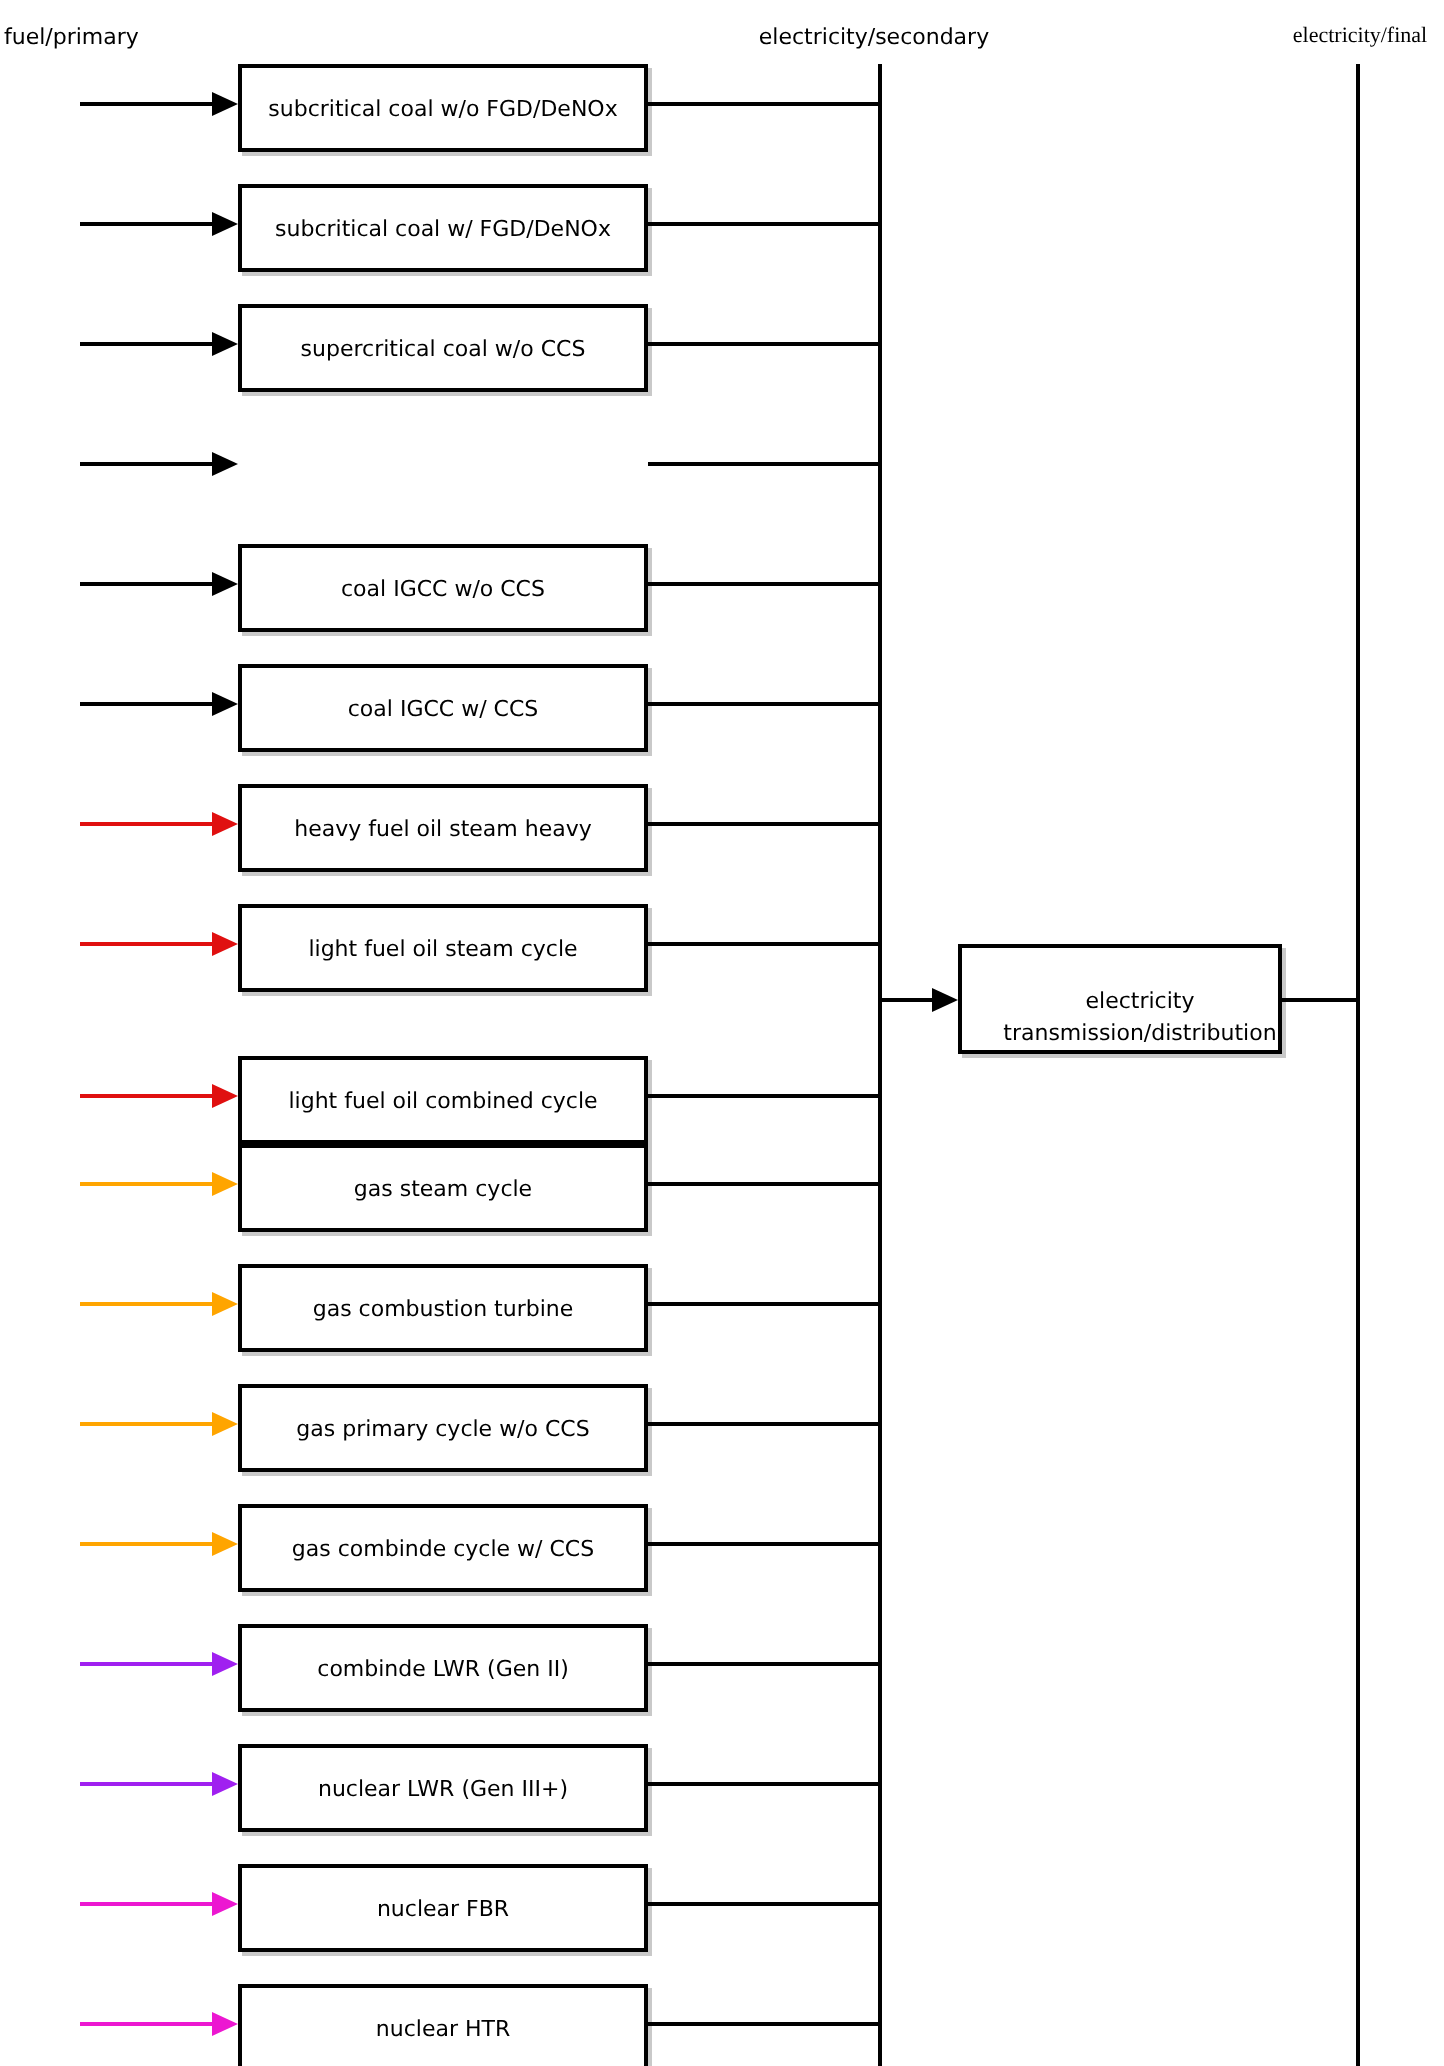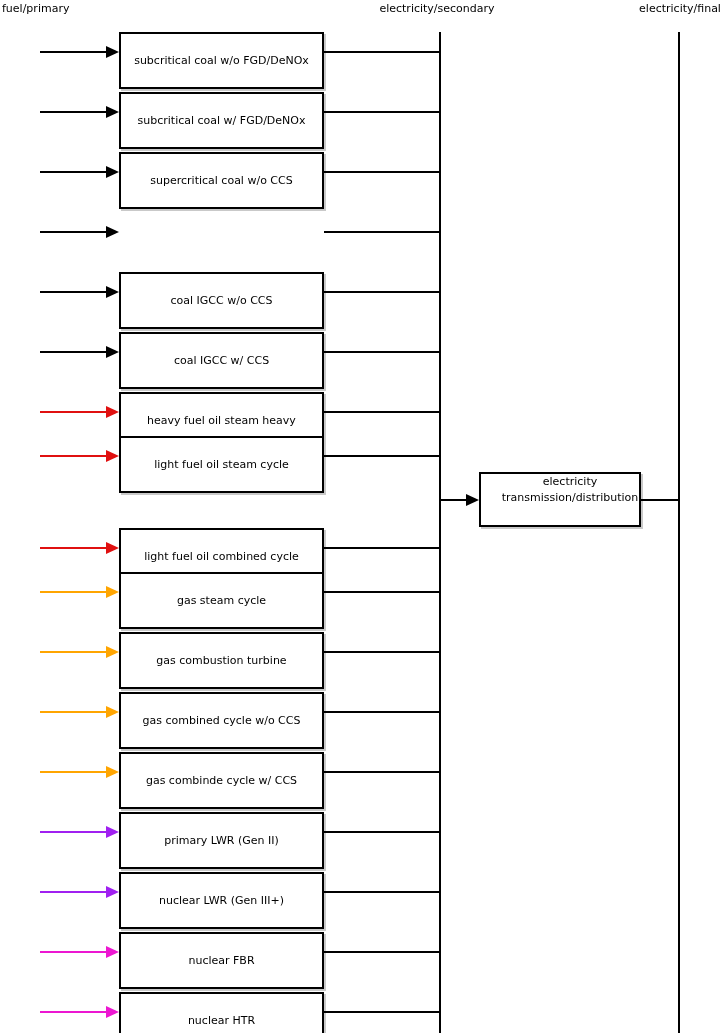--- a/index.html
+++ b/index.html
@@ -12,27 +12,27 @@
     width: 722px;
     height: 1033px;
     background: #ffffff;
     font-family: "DejaVu Sans", "Liberation Sans", sans-serif;
     font-size: 11px;
     color: #000000;
     overflow: hidden;
   }
   .col-label {
     position: absolute;
-    top: 1px;
+    top: 11px;
     white-space: nowrap;
     line-height: 15px;
   }
   #col-primary   { left: 2px; }
   #col-secondary { left: 437px; transform: translateX(-50%); }
-  #col-final     { left: 680px; transform: translateX(-50%); }
+  #col-final     { left: 680px; transform: translateX(-50%); font-family: Liberation Serif, serif; }
 
   .vline {
     position: absolute;
     width: 2px;
     top: 32px;
     height: 1001px;
     background: #000000;
   }
   #bus-secondary { left: 439px; }
   #bus-final     { left: 678px; }
@@ -59,21 +59,21 @@
     height: 0;
     border-top: 6px solid transparent;
     border-bottom: 6px solid transparent;
     border-left: 13px solid #000000;
   }
   .tech-box {
     position: absolute;
     left: 119px;
     top: 0;
     width: 205px;
-    height: 57px;
+    height: 44px;
     box-sizing: border-box;
     border: 2px solid #000000;
     background: #ffffff;
     box-shadow: 2px 2px 0 #c9c9c9;
     display: flex;
     align-items: center;
     justify-content: center;
     text-align: center;
   }
   .out-line {
@@ -107,21 +107,21 @@
     position: absolute;
     left: 479px;
     top: 472px;
     width: 162px;
     height: 55px;
     box-sizing: border-box;
     border: 2px solid #000000;
     background: #ffffff;
     box-shadow: 2px 2px 0 #c9c9c9;
     display: flex;
-    align-items: flex-start;
+    align-items: flex-end;
     justify-content: center;
     text-align: center;
     line-height: 16px;
     padding-left: 20px;
   }
   .hub-out-line {
     position: absolute;
     left: 641px;
     top: 499px;
     width: 37px;
@@ -195,21 +195,21 @@
 
     <div class="row" style="top: 392px;">
       <div class="arrow-line" style="background: rgb(224, 16, 16);"></div>
       <div class="arrow-head" style="border-left-color: rgb(224, 16, 16);"></div>
       <div class="tech-box">
         <span class="tech-label">heavy fuel oil steam heavy</span>
       </div>
       <div class="out-line"></div>
     </div>
 
-    <div class="row" style="top: 436px;">
+    <div class="row" style="top: 452px;">
       <div class="arrow-line" style="background: rgb(224, 16, 16);"></div>
       <div class="arrow-head" style="border-left-color: rgb(224, 16, 16);"></div>
       <div class="tech-box">
         <span class="tech-label">light fuel oil steam cycle</span>
       </div>
       <div class="out-line"></div>
     </div>
 
     <div class="row" style="top: 528px;">
       <div class="arrow-line" style="background: rgb(224, 16, 16);"></div>
@@ -235,39 +235,39 @@
       <div class="tech-box">
         <span class="tech-label">gas combustion turbine</span>
       </div>
       <div class="out-line"></div>
     </div>
 
     <div class="row" style="top: 692px;">
       <div class="arrow-line" style="background: rgb(255, 165, 0);"></div>
       <div class="arrow-head" style="border-left-color: rgb(255, 165, 0);"></div>
       <div class="tech-box">
-        <span class="tech-label">gas combined cycle w/o CCS</span>
+        <span class="tech-label">gas primary cycle w/o CCS</span>
       </div>
       <div class="out-line"></div>
     </div>
 
     <div class="row" style="top: 752px;">
       <div class="arrow-line" style="background: rgb(255, 165, 0);"></div>
       <div class="arrow-head" style="border-left-color: rgb(255, 165, 0);"></div>
       <div class="tech-box">
         <span class="tech-label">gas combinde cycle w/ CCS</span>
       </div>
       <div class="out-line"></div>
     </div>
 
     <div class="row" style="top: 812px;">
       <div class="arrow-line" style="background: rgb(160, 32, 240);"></div>
       <div class="arrow-head" style="border-left-color: rgb(160, 32, 240);"></div>
       <div class="tech-box">
-        <span class="tech-label">primary LWR (Gen II)</span>
+        <span class="tech-label">combinde LWR (Gen II)</span>
       </div>
       <div class="out-line"></div>
     </div>
 
     <div class="row" style="top: 872px;">
       <div class="arrow-line" style="background: rgb(160, 32, 240);"></div>
       <div class="arrow-head" style="border-left-color: rgb(160, 32, 240);"></div>
       <div class="tech-box">
         <span class="tech-label">nuclear LWR (Gen III+)</span>
       </div>

